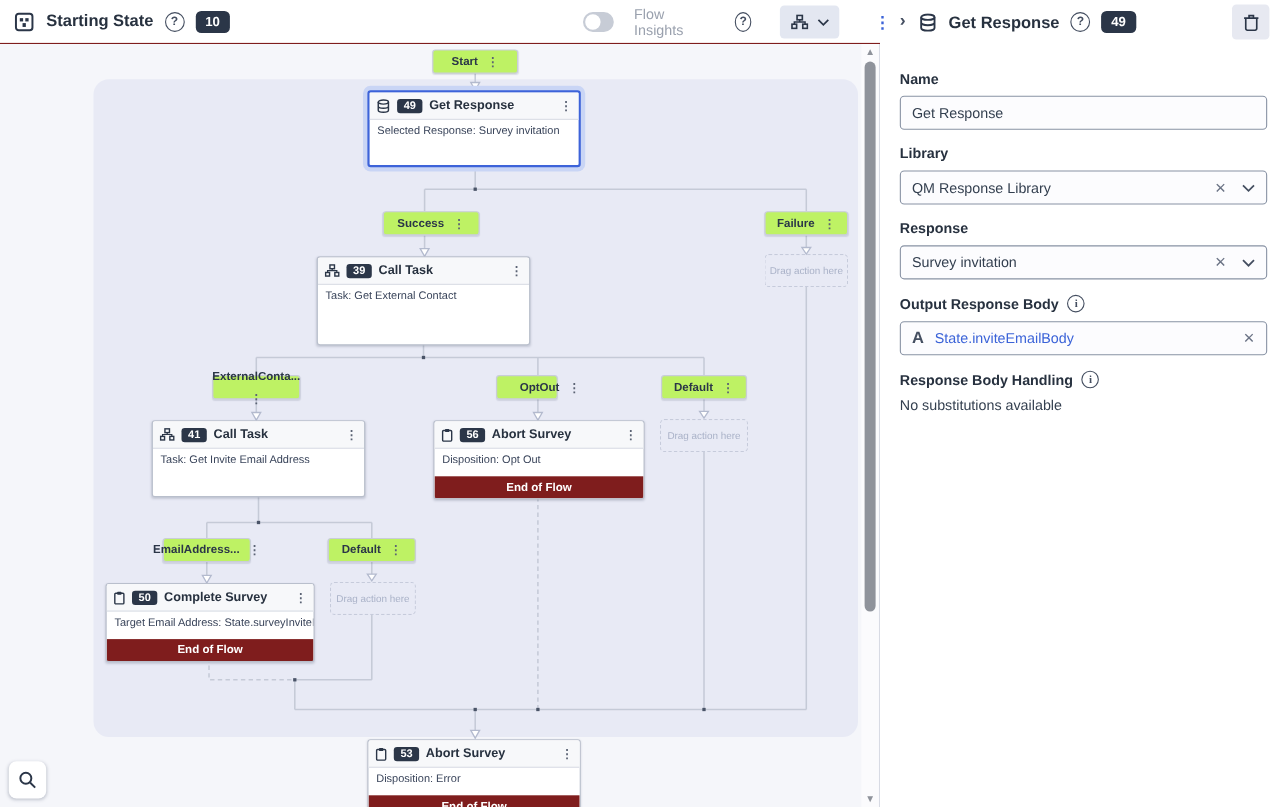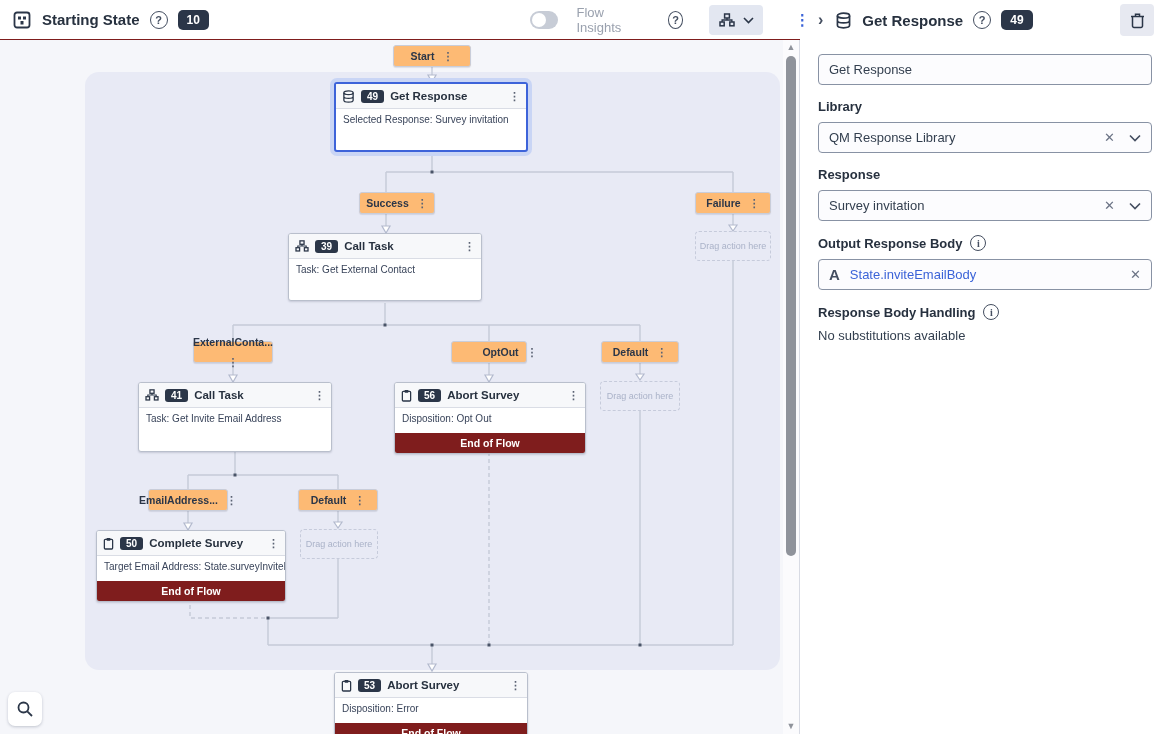--- a/index.html
+++ b/index.html
@@ -21,21 +21,21 @@
   .tb-flowinsights { color:#9aa1ae; font-size:13px; }
   .layout-btn { width:64px; height:30px; background:#e3e7f1; border-radius:4px; display:flex; align-items:center;
                 justify-content:center; gap:8px; margin-left:8px; }
   .kebab-blue { color:#3b63d8; font-size:15px; font-weight:bold; letter-spacing:0; margin-left:14px; }
 
   
   .canvas { position:absolute; left:0; top:40px; width:783px; height:694px; background:#f5f6fa; overflow:hidden; }
   .state-bg { position:absolute; left:85px; top:32px; width:695px; height:598px; background:#e8eaf5; border-radius:14px; }
   .connectors { position:absolute; left:0; top:0; width:783px; height:694px; }
 
-  .branch-pill { position:absolute; height:22px; background:#fdba74; border:1px solid #c9cdd9; border-radius:3px;
+  .branch-pill { position:absolute; height:22px; background:#bef264; border:1px solid #c9cdd9; border-radius:3px;
                  display:flex; align-items:center; justify-content:center; gap:8px; font-size:10.5px; font-weight:bold;
                  color:#2b3648; box-shadow:0 1px 1px rgba(40,50,80,.12); z-index:5; }
   .kebab { color:#5b6374; font-size:11px; font-weight:bold; }
 
   .node { position:absolute; width:194px; background:#fff; border:1px solid #b9bfcc; border-radius:3px;
           box-shadow:0 1px 2px rgba(40,50,80,.18); z-index:5; overflow:hidden; }
   .node.selected { border:2px solid #3d63d9; box-shadow:0 0 0 4px #c9d5f5; }
   .node-header { display:flex; align-items:center; gap:6px; height:25px; background:#f7f8fa;
                  border-bottom:1px solid #dadde5; padding:0 6px; }
   .node-badge { background:#2b3648; color:#fff; font-weight:bold; font-size:10px; padding:1px 6px; border-radius:3px; }
@@ -175,30 +175,30 @@
           <ellipse cx="7" cy="3" rx="5" ry="2" fill="none" stroke="#2b3648" stroke-width="1.4"></ellipse>
           <path d="M2 3v8c0 1.1 2.2 2 5 2s5-.9 5-2V3 M2 7c0 1.1 2.2 2 5 2s5-.9 5-2" fill="none" stroke="#2b3648" stroke-width="1.4"></path>
         </svg>
         <span class="node-badge">49</span>
         <span class="node-title">Get Response</span>
         <span class="kebab">⋮</span>
       </div>
       <div class="node-body">Selected Response: Survey invitation</div>
     </div>
 
-    <div class="branch-pill" style="left:348px; top:152px; width:76px;margin-left:11px;">
+    <div class="branch-pill" style="left:348px; top:152px; width:88px;">
       <span>Success</span>
       <span class="kebab">⋮</span>
     </div>
     <div class="branch-pill" style="left:695px; top:152px; width:76px;">
       <span>Failure</span>
       <span class="kebab">⋮</span>
     </div>
 
-    <div class="node" style="left:288px; top:193px; height:68px;">
+    <div class="node" style="left:288px; top:193px; height:81px;">
       <div class="node-header">
         <svg class="ic" width="14" height="12" viewBox="0 0 16 14">
           <rect x="5.6" y="1" width="4.8" height="4" fill="none" stroke="#2b3648" stroke-width="1.5"></rect>
           <rect x="1" y="9" width="4.2" height="3.8" fill="none" stroke="#2b3648" stroke-width="1.5"></rect>
           <rect x="10.8" y="9" width="4.2" height="3.8" fill="none" stroke="#2b3648" stroke-width="1.5"></rect>
           <path d="M8 5v2 M3.1 9V7h9.8v2" fill="none" stroke="#2b3648" stroke-width="1.3"></path>
         </svg>
         <span class="node-badge">39</span>
         <span class="node-title">Call Task</span>
         <span class="kebab">⋮</span>
@@ -207,21 +207,21 @@
     </div>
 
     <div class="drag-ph" style="left:695px; top:191px; width:76px; height:30px;">
       <span>Drag action here</span>
     </div>
 
     <div class="branch-pill" style="left:193px; top:301px; width:80px;flex-direction:column;">
       <span>ExternalConta...</span>
       <span class="kebab">⋮</span>
     </div>
-    <div class="branch-pill" style="left:451px; top:301px; width:76px;padding-left:42px;">
+    <div class="branch-pill" style="left:451px; top:301px; width:56px;padding-left:42px;">
       <span>OptOut</span>
       <span class="kebab">⋮</span>
     </div>
     <div class="branch-pill" style="left:601px; top:301px; width:78px;">
       <span>Default</span>
       <span class="kebab">⋮</span>
     </div>
 
     <div class="node" style="left:138px; top:342px; height:70px;">
       <div class="node-header">
@@ -322,20 +322,23 @@
       <span class="qmark">?</span>
       <span class="count-badge">49</span>
       <div class="trash-btn">
         <svg class="ic" width="15" height="17" viewBox="0 0 15 17">
           <path d="M2.5 4.5h10v9.5a1.5 1.5 0 0 1-1.5 1.5h-7a1.5 1.5 0 0 1-1.5-1.5z M1 4.5h13 M5.5 4V2.2h4V4" fill="none" stroke="#2b3648" stroke-width="1.5"></path>
         </svg>
       </div>
     </div>
 
     <div class="panel-body">
+      <div class="field-label">
+          <span>Name</span>
+        </div>
       <div class="input">
         <span>Get Response</span>
       </div>
 
       <div class="field-label">
           <span>Library</span>
         </div>
       <div class="select">
         <span>QM Response Library</span>
         <span class="x">✕</span>

